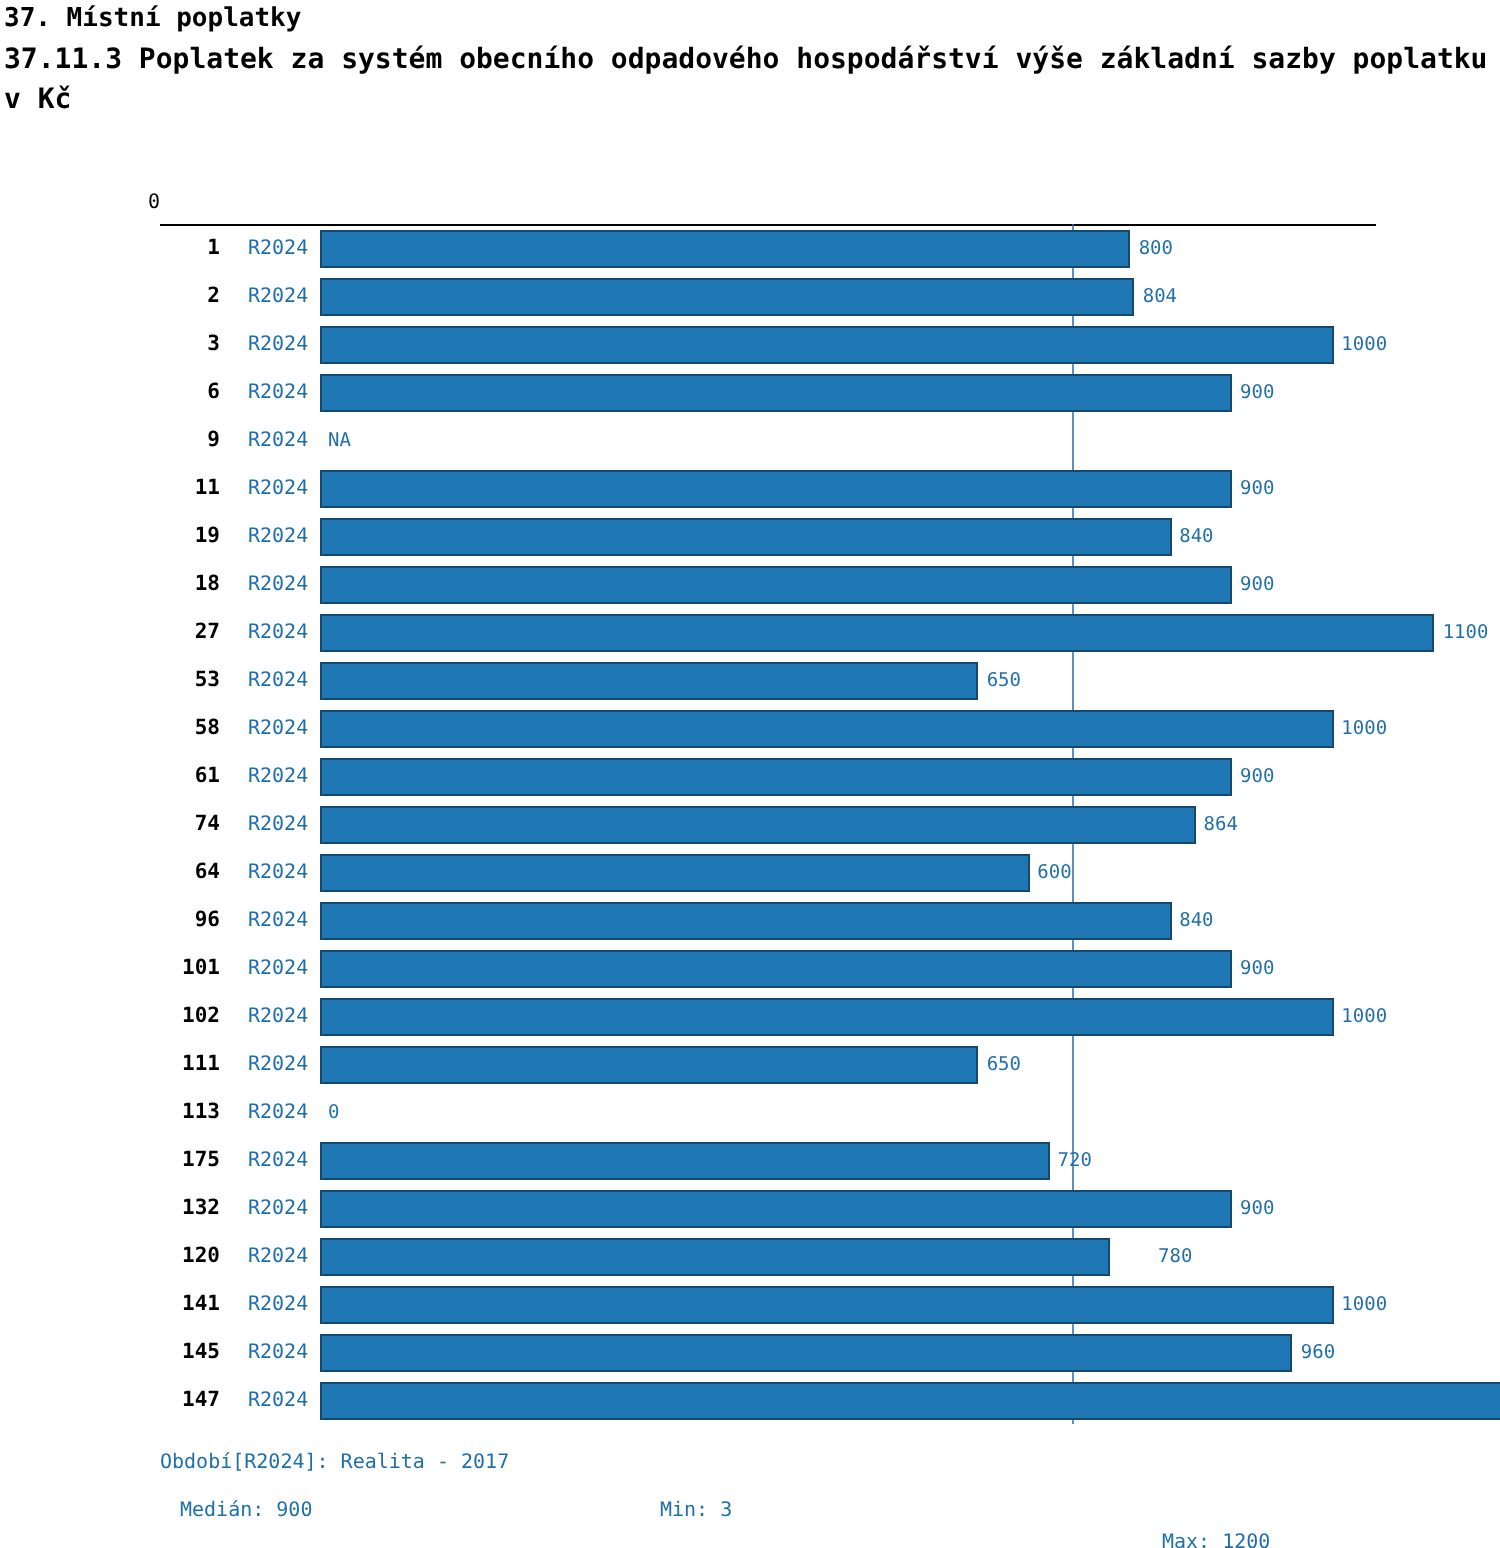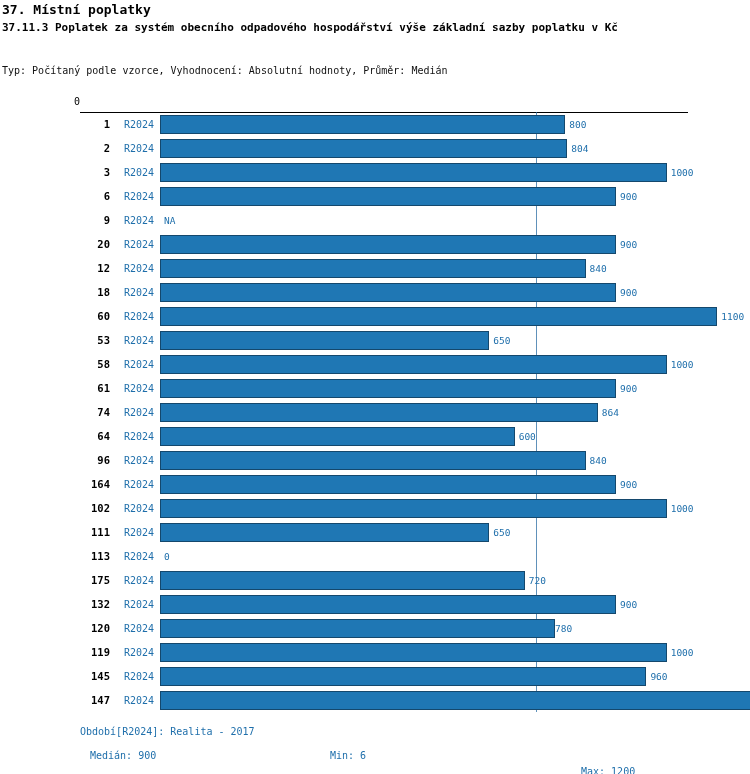--- a/index.html
+++ b/index.html
@@ -25,21 +25,21 @@
     top: 2px;
     font-size: 13px;
     font-weight: bold;
     letter-spacing: 0px;
   }
   .hdr-title {
     position: absolute;
     left: 2px;
     top: 20px;
     width: 742px;
-    font-size: 11px;
+    font-size: 14px;
     font-weight: bold;
     line-height: 1.45;
   }
   .hdr-sub {
     position: absolute;
     left: 2px;
     top: 65px;
     font-size: 10px;
     color: #111111;
   }
@@ -162,21 +162,20 @@
     margin-left: 48px;
   }
 </style>
 </head>
 <body>
 
 <div class="page">
 
   <div class="hdr-section">37. Místní poplatky</div>
   <div class="hdr-title">37.11.3 Poplatek za systém obecního odpadového hospodářství  výše základní sazby poplatku v Kč</div>
-  <div class="hdr-sub">Typ: Počítaný podle vzorce, Vyhodnocení: Absolutní hodnoty, Průměr: Medián</div>
 
   <div class="chart">
     <div class="zero-label">0</div>
     <div class="axis-top"></div>
     <div class="vline" id="ref-line" style="left: 536px;"></div>
     <div class="plot" id="plot-area">
         <div class="row" style="top: 0px;">
           <div class="row-id">1</div>
           <div class="row-series">R2024</div>
           <div class="bar" style="width: 405.333px; background: rgb(31, 119, 180); border-color: rgb(20, 72, 109);"></div>
@@ -199,39 +198,39 @@
           <div class="row-series">R2024</div>
           <div class="bar" style="width: 456px; background: rgb(31, 119, 180); border-color: rgb(20, 72, 109);"></div>
           <div class="bar-value" style="left: 540px; color: rgb(31, 111, 171);">900</div>
         </div>
         <div class="row" style="top: 96px;">
           <div class="row-id">9</div>
           <div class="row-series">R2024</div>
           <div class="bar-na">NA</div>
         </div>
         <div class="row" style="top: 120px;">
-          <div class="row-id">20</div>
+          <div class="row-id">11</div>
           <div class="row-series">R2024</div>
           <div class="bar" style="width: 456px; background: rgb(31, 119, 180); border-color: rgb(20, 72, 109);"></div>
           <div class="bar-value" style="left: 540px; color: rgb(31, 111, 171);">900</div>
         </div>
         <div class="row" style="top: 144px;">
-          <div class="row-id">12</div>
+          <div class="row-id">19</div>
           <div class="row-series">R2024</div>
           <div class="bar" style="width: 425.6px; background: rgb(31, 119, 180); border-color: rgb(20, 72, 109);"></div>
           <div class="bar-value" style="left: 509.6px; color: rgb(31, 111, 171);">840</div>
         </div>
         <div class="row" style="top: 168px;">
           <div class="row-id">18</div>
           <div class="row-series">R2024</div>
           <div class="bar" style="width: 456px; background: rgb(31, 119, 180); border-color: rgb(20, 72, 109);"></div>
           <div class="bar-value" style="left: 540px; color: rgb(31, 111, 171);">900</div>
         </div>
         <div class="row" style="top: 192px;">
-          <div class="row-id">60</div>
+          <div class="row-id">27</div>
           <div class="row-series">R2024</div>
           <div class="bar" style="width: 557.333px; background: rgb(31, 119, 180); border-color: rgb(20, 72, 109);"></div>
           <div class="bar-value" style="left: 641.333px; color: rgb(31, 111, 171);">1100</div>
         </div>
         <div class="row" style="top: 216px;">
           <div class="row-id">53</div>
           <div class="row-series">R2024</div>
           <div class="bar" style="width: 329.333px; background: rgb(31, 119, 180); border-color: rgb(20, 72, 109);"></div>
           <div class="bar-value" style="left: 413.333px; color: rgb(31, 111, 171);">650</div>
         </div>
@@ -259,21 +258,21 @@
           <div class="bar" style="width: 354.667px; background: rgb(31, 119, 180); border-color: rgb(20, 72, 109);"></div>
           <div class="bar-value" style="left: 438.667px; color: rgb(31, 111, 171);">600</div>
         </div>
         <div class="row" style="top: 336px;">
           <div class="row-id">96</div>
           <div class="row-series">R2024</div>
           <div class="bar" style="width: 425.6px; background: rgb(31, 119, 180); border-color: rgb(20, 72, 109);"></div>
           <div class="bar-value" style="left: 509.6px; color: rgb(31, 111, 171);">840</div>
         </div>
         <div class="row" style="top: 360px;">
-          <div class="row-id">164</div>
+          <div class="row-id">101</div>
           <div class="row-series">R2024</div>
           <div class="bar" style="width: 456px; background: rgb(31, 119, 180); border-color: rgb(20, 72, 109);"></div>
           <div class="bar-value" style="left: 540px; color: rgb(31, 111, 171);">900</div>
         </div>
         <div class="row" style="top: 384px;">
           <div class="row-id">102</div>
           <div class="row-series">R2024</div>
           <div class="bar" style="width: 506.667px; background: rgb(31, 119, 180); border-color: rgb(20, 72, 109);"></div>
           <div class="bar-value" style="left: 590.667px; color: rgb(31, 111, 171);">1000</div>
         </div>
@@ -297,24 +296,24 @@
         <div class="row" style="top: 480px;">
           <div class="row-id">132</div>
           <div class="row-series">R2024</div>
           <div class="bar" style="width: 456px; background: rgb(31, 119, 180); border-color: rgb(20, 72, 109);"></div>
           <div class="bar-value" style="left: 540px; color: rgb(31, 111, 171);">900</div>
         </div>
         <div class="row" style="top: 504px;">
           <div class="row-id">120</div>
           <div class="row-series">R2024</div>
           <div class="bar" style="width: 395.2px; background: rgb(31, 119, 180); border-color: rgb(20, 72, 109);"></div>
-          <div class="bar-value" style="left: 475px; color: rgb(31, 111, 171);">780</div>
+          <div class="bar-value" style="left: 499px; color: rgb(31, 111, 171);">780</div>
         </div>
         <div class="row" style="top: 528px;">
-          <div class="row-id">119</div>
+          <div class="row-id">141</div>
           <div class="row-series">R2024</div>
           <div class="bar" style="width: 506.667px; background: rgb(31, 119, 180); border-color: rgb(20, 72, 109);"></div>
           <div class="bar-value" style="left: 590.667px; color: rgb(31, 111, 171);">1000</div>
         </div>
         <div class="row" style="top: 552px;">
           <div class="row-id">145</div>
           <div class="row-series">R2024</div>
           <div class="bar" style="width: 486.4px; background: rgb(31, 119, 180); border-color: rgb(20, 72, 109);"></div>
           <div class="bar-value" style="left: 570.4px; color: rgb(31, 111, 171);">960</div>
         </div>
@@ -322,17 +321,17 @@
           <div class="row-id">147</div>
           <div class="row-series">R2024</div>
           <div class="bar" style="width: 608px; background: rgb(31, 119, 180); border-color: rgb(20, 72, 109);"></div>
         </div>
       </div>
   </div>
 
   <div class="footer">
     <div class="legend">Období[R2024]: Realita - 2017</div>
     <div class="stat-median">Medián: 900</div>
-    <div class="stat-min">Min: 6</div>
+    <div class="stat-min">Min: 3</div>
     <div class="stat-max">Max: 1200</div>
   </div>
 
 </div>
 
 </body></html>

